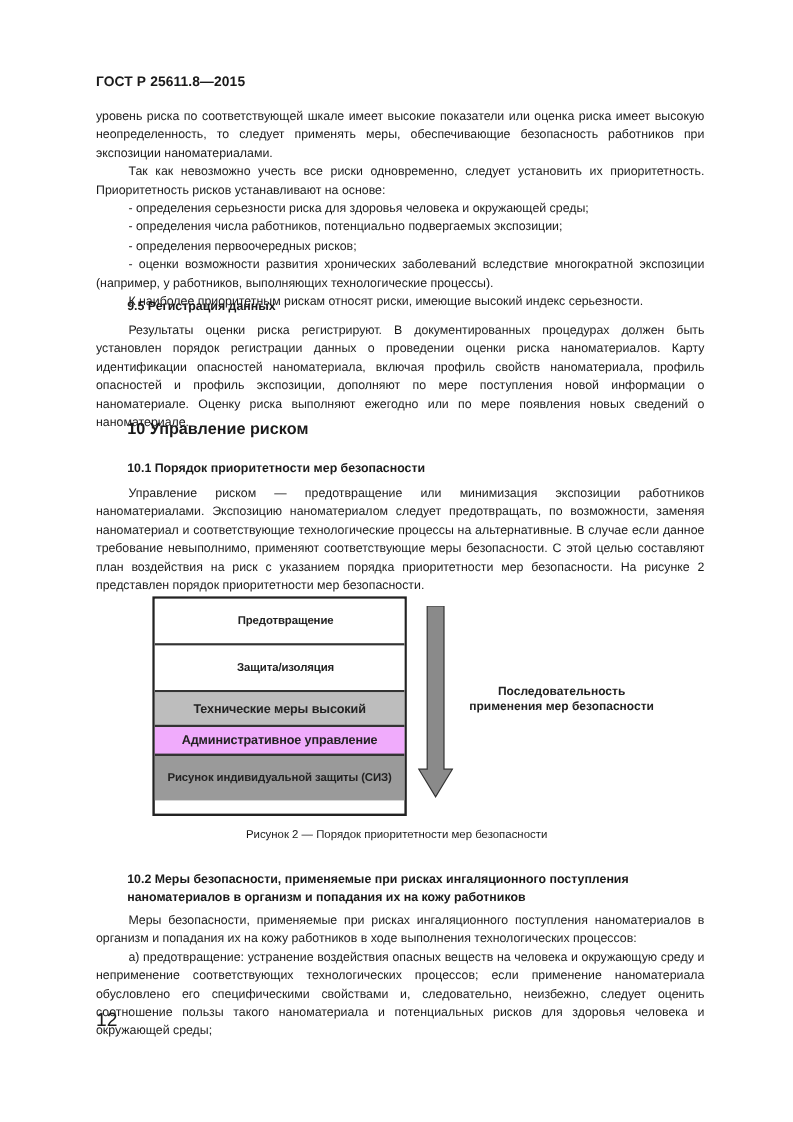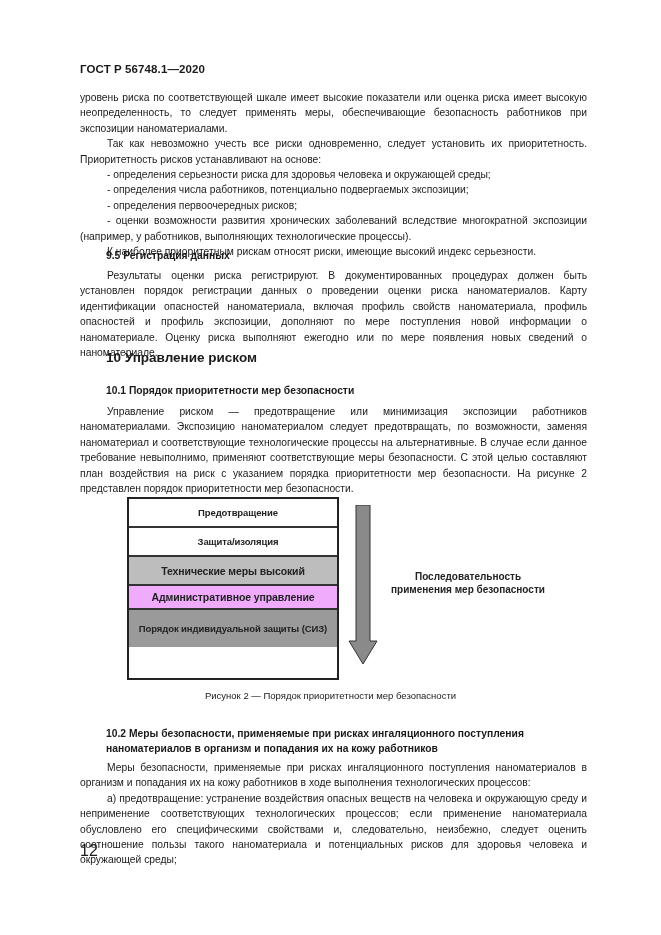--- a/index.html
+++ b/index.html
@@ -34,21 +34,21 @@
     position: absolute; left: 127px; top: 497px; width: 212px; height: 183px;
     border: 2px solid #222; box-sizing: border-box; background: #fff;
   }
   .fig-row {
     box-sizing: border-box; border-bottom: 2px solid #333;
     display: flex; align-items: center; justify-content: center;
     font-size: 9.5px; font-weight: bold; text-align: center; color: #222;
     letter-spacing: -0.1px;
   }
   .fig-row:last-child { border-bottom: none; }
-  .fig-row.white { background: #ffffff; height: 29px; padding-left: 10px; }
+  .fig-row.white { background: #ffffff; height: 39px; padding-left: 10px; }
   .fig-row.light-gray { background: #bdbdbd; height: 29px; font-size: 10.5px; }
   .fig-row.white-large { background: #f0abfc; height: 24px; font-size: 10.5px; }
   .fig-row.gray { background: #9a9a9a; height: 37px; line-height: 11px; }
 
   .arrow {
     position: absolute; left: 348px; top: 505px; width: 30px; height: 160px;
   }
   .arrow-label {
     position: absolute; left: 378px; top: 570px; width: 180px;
     font-size: 10px; font-weight: bold; text-align: center; line-height: 13px; color: #222;
@@ -57,21 +57,21 @@
     position: absolute; left: 0; width: 661px; top: 690px;
     text-align: center; font-size: 9.5px;
   }
   .page-number {
     position: absolute; left: 80px; top: 842px; font-size: 16px;
   }
 </style>
 </head>
 <body>
 
-<div class="page-header">ГОСТ Р 56748.1—2020</div>
+<div class="page-header">ГОСТ Р 25611.8—2015</div>
 
 <div class="text-block" style="top:90px;">
   <p>уровень риска по соответствующей шкале имеет высокие показатели или оценка риска имеет высокую неопределенность, то следует применять меры, обеспечивающие безопасность работников при экспозиции наноматериалами.</p>
   <p class="indent">Так как невозможно учесть все риски одновременно, следует установить их приоритетность. Приоритетность рисков устанавливают на основе:</p>
   <p class="bullet">- определения серьезности риска для здоровья человека и окружающей среды;</p>
   <p class="bullet">- определения числа работников, потенциально подвергаемых экспозиции;</p>
   <p class="bullet">- определения первоочередных рисков;</p>
   <p class="bullet-wrap">- оценки возможности развития хронических заболеваний вследствие многократной экспозиции (например, у работников, выполняющих технологические процессы).</p>
   <p class="indent">К наиболее приоритетным рискам относят риски, имеющие высокий индекс серьезности.</p>
 </div>
@@ -86,21 +86,21 @@
 <div class="h2" style="top:385px;">10.1 Порядок приоритетности мер безопасности</div>
 <div class="text-block" style="top:404px;">
   <p class="indent">Управление риском — предотвращение или минимизация экспозиции работников наноматериалами. Экспозицию наноматериалом следует предотвращать, по возможности, заменяя наноматериал и соответствующие технологические процессы на альтернативные. В случае если данное требование невыполнимо, применяют соответствующие меры безопасности. С этой целью составляют план воздействия на риск с указанием порядка приоритетности мер безопасности. На рисунке 2 представлен порядок приоритетности мер безопасности.</p>
 </div>
 
 <div class="figure-box">
   <div class="fig-row white">Предотвращение</div>
   <div class="fig-row white">Защита/изоляция</div>
   <div class="fig-row light-gray">Технические меры высокий</div>
   <div class="fig-row white-large">Административное управление</div>
-  <div class="fig-row gray">Порядок индивидуальной защиты (СИЗ)</div>
+  <div class="fig-row gray">Рисунок индивидуальной защиты (СИЗ)</div>
 </div>
 
 <svg class="arrow" viewBox="0 0 30 160" xmlns="http://www.w3.org/2000/svg">
   <polygon points="8,0 22,0 22,136 29,136 15,159 1,136 8,136" fill="#8a8a8a" stroke="#333" stroke-width="1"></polygon>
 </svg>
 
 <div class="arrow-label">
   <div>Последовательность</div>
   <div>применения мер безопасности</div>
 </div>

